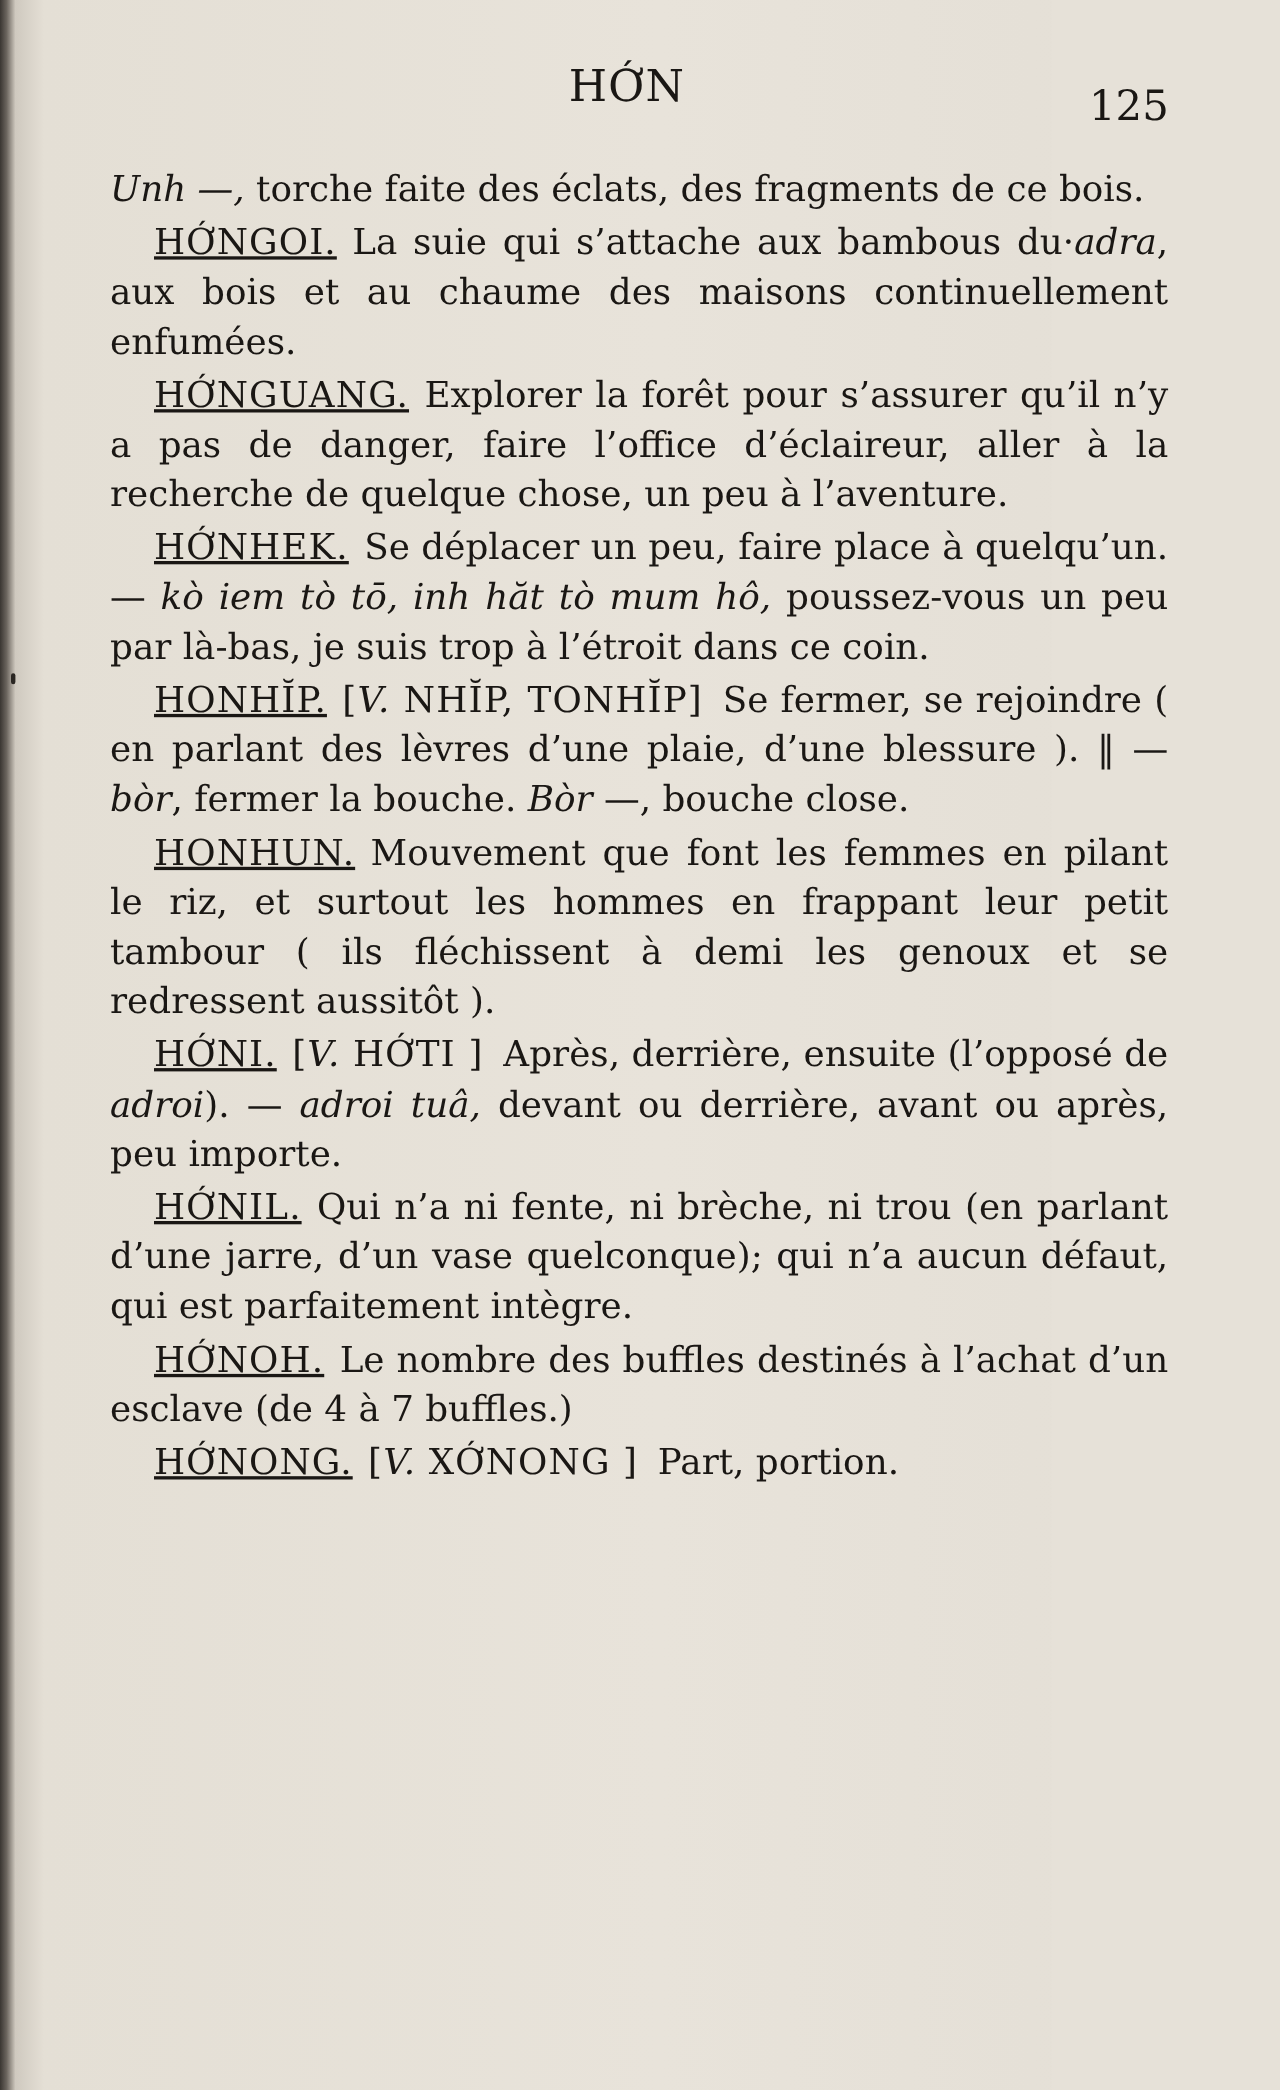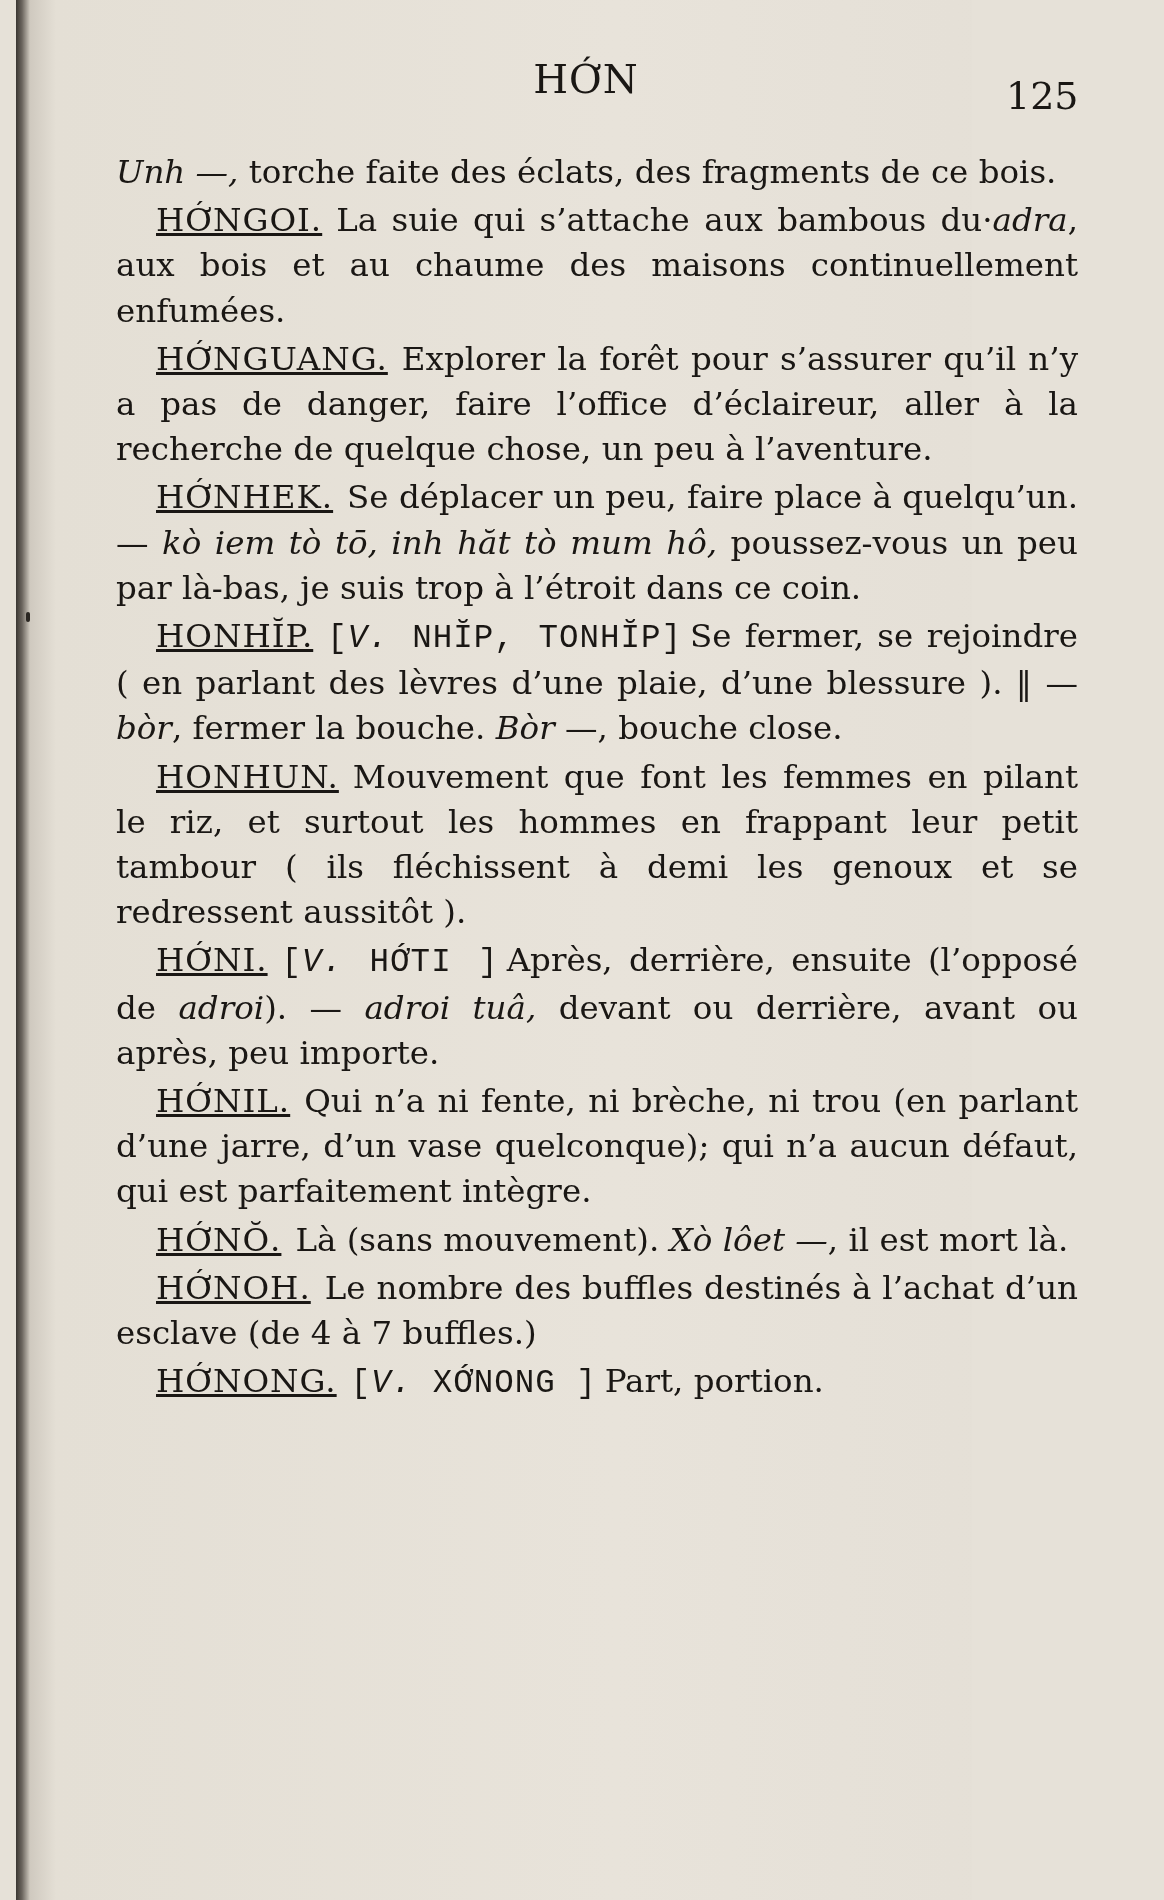--- a/index.html
+++ b/index.html
@@ -4,56 +4,55 @@
 <style>
   html, body { margin: 0; padding: 0; }
   body {
     width: 1164px; height: 1900px; overflow: hidden;
     background: #e6e1d8;
     font-family: "DejaVu Serif", "Liberation Serif", serif;
     color: #1a1714;
     position: relative;
   }
   .page {
-    position: absolute; left: 16px; top: 0; width: 956px; height: 1900px;
+    position: absolute; left: 0; top: 0; width: 956px; height: 1900px;
     background: linear-gradient(90deg, #3a3632 0px, #6b655e 6px, #cfc9bf 14px, #e4dfd5 40px, #e8e3da 600px, #e3ded5 1164px);
   }
   .spine-mark { position: absolute; left: 10px; top: 612px; width: 4px; height: 10px; background: #2a2622; border-radius: 2px; }
   .running-head {
     position: absolute; top: 56px; left: 0; width: 1140px; text-align: center;
     font-size: 40px; letter-spacing: 1px; font-weight: 400;
   }
   .page-number {
     position: absolute; top: 74px; left: 990px; font-size: 38px; font-weight: 400;
   }
   .body {
     position: absolute; left: 100px; top: 150px; width: 962px;
     font-size: 32.5px; line-height: 45.2px; text-align: justify;
     hyphens: none;
   }
   .entry { margin: 0 0 3px 0; text-indent: 40px; }
   .entry.cont { text-indent: 0; }
   .hw { font-family: "DejaVu Serif", "Liberation Serif", serif; letter-spacing: 1px; margin-right: 14px; text-decoration: underline; }
-  .ref { margin-right: 8px; letter-spacing: 1px; font-family: Liberation Mono, monospace; }
+  .ref { margin-right: 18px; letter-spacing: 1px; }
   .ref i { font-style: italic; }
   em, i { font-style: italic; }
 </style>
 </head>
 <body>
 
 <div class="page">
   <div class="spine-mark"></div>
   <div class="running-head">HỚN</div>
   <div class="page-number">125</div>
   <div class="body" id="body">
       <p class="entry cont"><i>Unh —,</i><span> torche faite des éclats, des fragments de ce bois.</span></p>
       <p class="entry"><span class="hw">HỚNGOI.</span><span>La suie qui s’attache aux bambous du·</span><i>adra</i><span>, aux bois et au chaume des maisons continuellement enfumées.</span></p>
       <p class="entry"><span class="hw">HỚNGUANG.</span><span>Explorer la forêt pour s’assurer qu’il n’y a pas de danger, faire l’office d’éclaireur, aller à la recherche de quelque chose, un peu à l’aventure.</span></p>
       <p class="entry"><span class="hw">HỚNHEK.</span><span>Se déplacer un peu, faire place à quelqu’un. — </span><i>kò iem tò tō, inh hăt tò mum hô,</i><span> poussez-vous un peu par là-bas, je suis trop à l’étroit dans ce coin.</span></p>
       <p class="entry"><span class="hw">HONHĬP.</span><span class="ref"><span>[</span><i>V.</i><span> NHĬP, TONHĬP]</span></span><span>Se fermer, se rejoindre ( en parlant des lèvres d’une plaie, d’une blessure ). ‖ — </span><i>bòr</i><span>, fermer la bouche. </span><i>Bòr</i><span> —, bouche close.</span></p>
       <p class="entry"><span class="hw">HONHUN.</span><span>Mouvement que font les femmes en pilant le riz, et surtout les hommes en frappant leur petit tambour ( ils fléchissent à demi les genoux et se redressent aussitôt ).</span></p>
       <p class="entry"><span class="hw">HỚNI.</span><span class="ref"><span>[</span><i>V.</i><span> HỚTI ]</span></span><span>Après, derrière, ensuite (l’opposé de </span><i>adroi</i><span>). — </span><i>adroi tuâ,</i><span> devant ou derrière, avant ou après, peu importe.</span></p>
       <p class="entry"><span class="hw">HỚNIL.</span><span>Qui n’a ni fente, ni brèche, ni trou (en parlant d’une jarre, d’un vase quelconque); qui n’a aucun défaut, qui est parfaitement intègre.</span></p>
-      <p class="entry"><span class="hw">HỚNŎ.</span><span>Là (sans mouvement). </span><i>Xò lôet —</i><span>, il est mort là.</span></p>
       <p class="entry"><span class="hw">HỚNOH.</span><span>Le nombre des buffles destinés à l’achat d’un esclave (de 4 à 7 buffles.)</span></p>
       <p class="entry"><span class="hw">HỚNONG.</span><span class="ref"><span>[</span><i>V.</i><span> XỚNONG ]</span></span><span>Part, portion.</span></p>
     </div>
 </div>
 
 </body></html>

